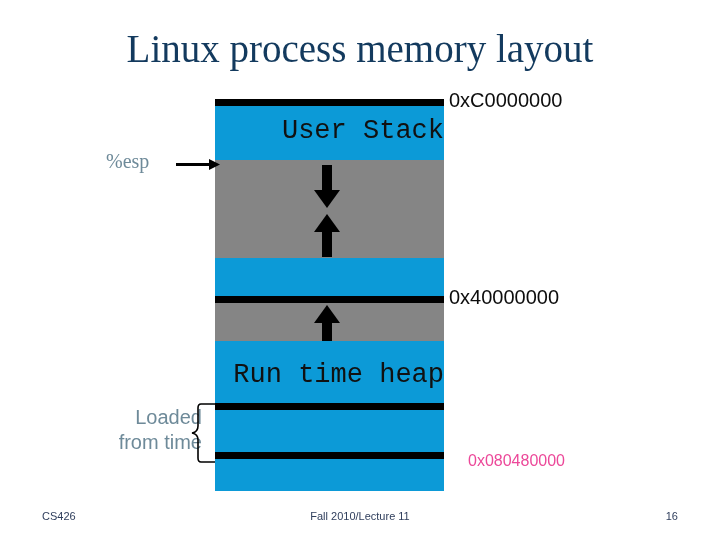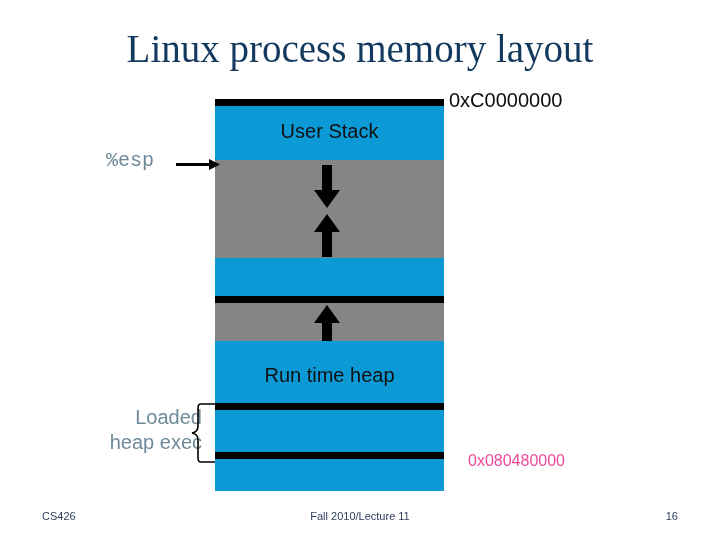--- a/index.html
+++ b/index.html
@@ -54,23 +54,23 @@
     box-sizing: border-box;
   }
   .band-blue   { background: #0C9AD7; }
   .band-gray   { background: #858585; }
   .band-rule   { background: #000000; }
 
   .band-label {
     position: absolute;
     left: 0;
     width: 229px;
-    text-align: center;
-    font-family: Liberation Sans, sans-serif;
-    font-size: 20px;
+    text-align: right;
+    font-family: Liberation Mono, monospace;
+    font-size: 27px;
     line-height: 24px;
     color: #111111;
     white-space: nowrap;
     pointer-events: none;
   }
 
   
   .arrow {
     position: absolute;
     width: 30px;
@@ -94,21 +94,21 @@
     color: #ec4899;
     width: 135px;
     text-align: center;
   }
 
   
   #esp-label {
     position: absolute;
     left: 106px;
     top: 149px;
-    font-family: Liberation Mono, monospace;
+    font-family: Liberation Serif, serif;
     font-size: 20px;
     line-height: 24px;
     color: #6E8A99;
     white-space: nowrap;
   }
   #esp-arrow {
     position: absolute;
     left: 176px;
     top: 156px;
     width: 44px;
@@ -199,35 +199,36 @@
 
     <div class="band band-blue" style="top:311px;height:42px;"></div>
 
     <div class="band band-rule" style="top:353px;height:7px;"></div>
 
     <div class="band band-blue" style="top:360px;height:32px;"></div>
   </div>
 
   <div class="addr" style="left:449px;top:88px;text-align:right;">0xC0000000</div>
 
+  <div class="addr" style="left:449px;top:285px;">0x40000000</div>
 
   <div class="addr-wrap" style="left:449px;top:448px;">0x080480000</div>
 
   <div id="esp-label">%esp</div>
 
   <div id="esp-arrow">
     <svg width="44" height="11" viewBox="0 0 44 11">
       <rect x="0" y="4" width="36" height="3" fill="#000000"></rect>
       <polygon points="33,0 44,5.5 33,11" fill="#000000"></polygon>
     </svg>
   </div>
 
   <div id="loaded-label">
     <div>Loaded</div>
-    <div>heap exec</div>
+    <div>from time</div>
   </div>
 
   <div id="loaded-brace">
     <svg width="26" height="62" viewBox="0 0 26 62">
       <path d="M24 2 L10 2 Q7 2 7 6 L7 24 Q7 30 1 31 Q7 32 7 38 L7 56 Q7 60 10 60 L24 60" fill="none" stroke="#000000" stroke-width="1.6"></path>
     </svg>
   </div>
 
   <div id="footer">
     <span id="footer-left">CS426</span>

